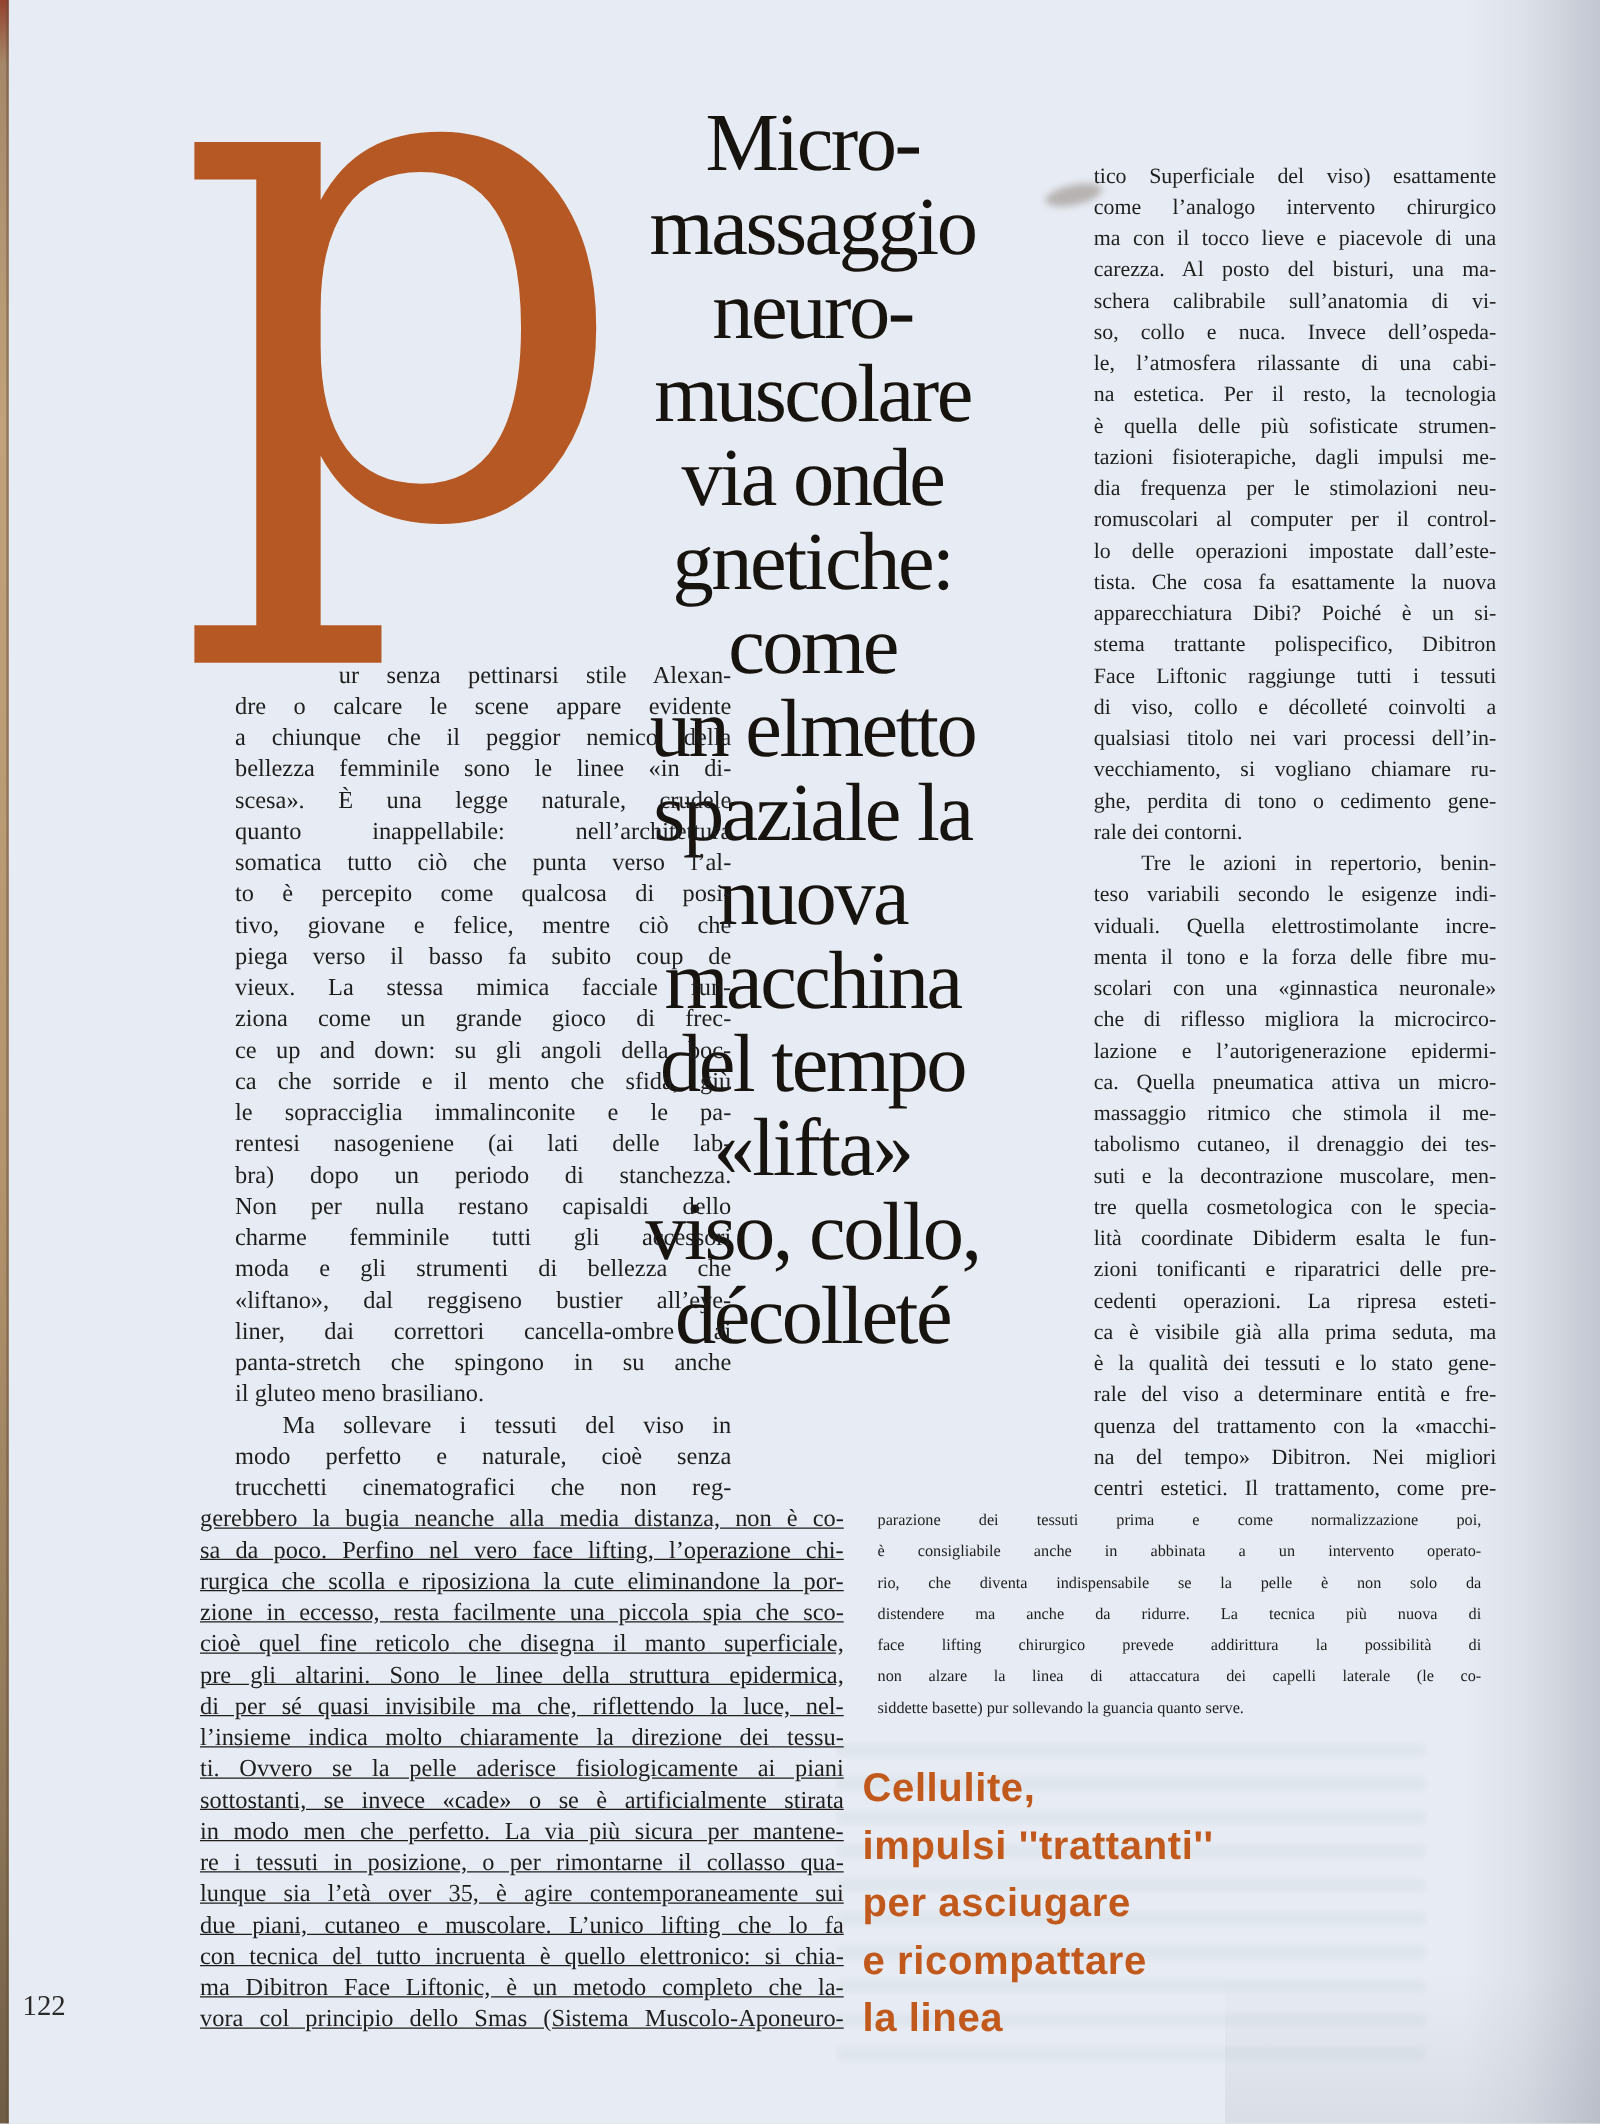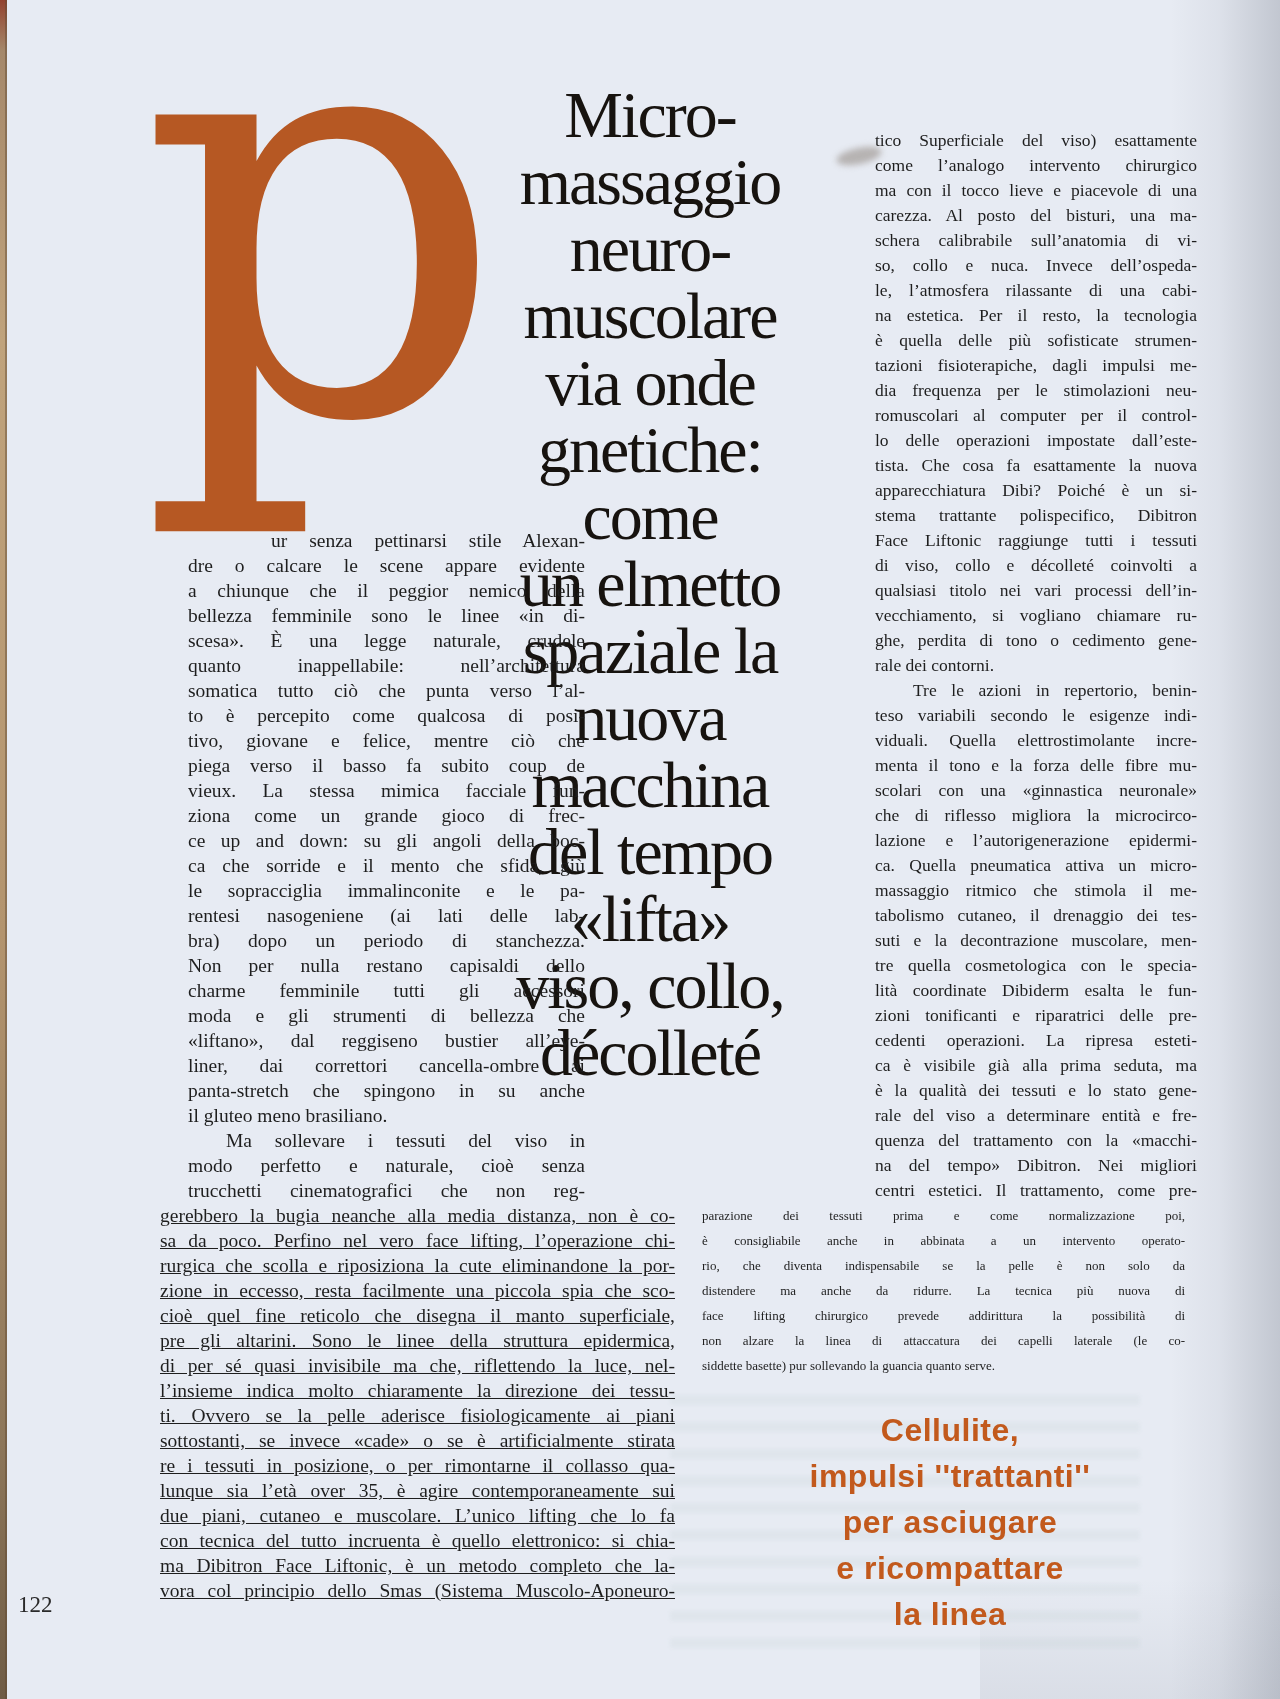--- a/index.html
+++ b/index.html
@@ -69,21 +69,21 @@
   .col .line.drop{padding-left:83px;}
   .col-ln{left:160px;top:528px;width:397px;font-size:19.5px;line-height:25px;margin-left:28px;}
   .col-lw{left:160px;top:1203px;width:515px;font-size:19.5px;line-height:25px;text-decoration:underline;}
   .col-rn{left:875px;top:128px;width:322px;font-size:17.5px;line-height:25px;}
   .col-rw{left:702px;top:1203px;width:483px;font-size:13px;line-height:25px;}
   
   .callout{
     position:absolute;left:690px;top:1407px;width:520px;
     font-family:"Liberation Sans", sans-serif;font-weight:bold;
     font-size:32px;line-height:46px;color:var(--callout);
-    text-align:center;letter-spacing:.5px;
+    letter-spacing:.5px;
   }
   .co-line{white-space:nowrap;}
   
   .pagenum{
     position:absolute;left:18px;top:1592px;
     font-size:23px;color:#2a2a2a;font-family:"Liberation Serif", serif;
   }
 </style>
 </head>
 <body>
@@ -148,20 +148,21 @@
       <div class="line">gerebbero la bugia neanche alla media distanza, non è co-</div>
       <div class="line">sa da poco. Perfino nel vero face lifting, l’operazione chi-</div>
       <div class="line">rurgica che scolla e riposiziona la cute eliminandone la por-</div>
       <div class="line">zione in eccesso, resta facilmente una piccola spia che sco-</div>
       <div class="line">cioè quel fine reticolo che disegna il manto superficiale,</div>
       <div class="line">pre gli altarini. Sono le linee della struttura epidermica,</div>
       <div class="line">di per sé quasi invisibile ma che, riflettendo la luce, nel-</div>
       <div class="line">l’insieme indica molto chiaramente la direzione dei tessu-</div>
       <div class="line">ti. Ovvero se la pelle aderisce fisiologicamente ai piani</div>
       <div class="line">sottostanti, se invece «cade» o se è artificialmente stirata</div>
+      <div class="line">in modo men che perfetto. La via più sicura per mantene-</div>
       <div class="line">re i tessuti in posizione, o per rimontarne il collasso qua-</div>
       <div class="line">lunque sia l’età over 35, è agire contemporaneamente sui</div>
       <div class="line">due piani, cutaneo e muscolare. L’unico lifting che lo fa</div>
       <div class="line">con tecnica del tutto incruenta è quello elettronico: si chia-</div>
       <div class="line">ma Dibitron Face Liftonic, è un metodo completo che la-</div>
       <div class="line">vora col principio dello Smas (Sistema Muscolo-Aponeuro-</div>
     </div>
   <div class="col col-rn" id="col-rn">
       <div class="line">tico Superficiale del viso) esattamente</div>
       <div class="line">come l’analogo intervento chirurgico</div>

